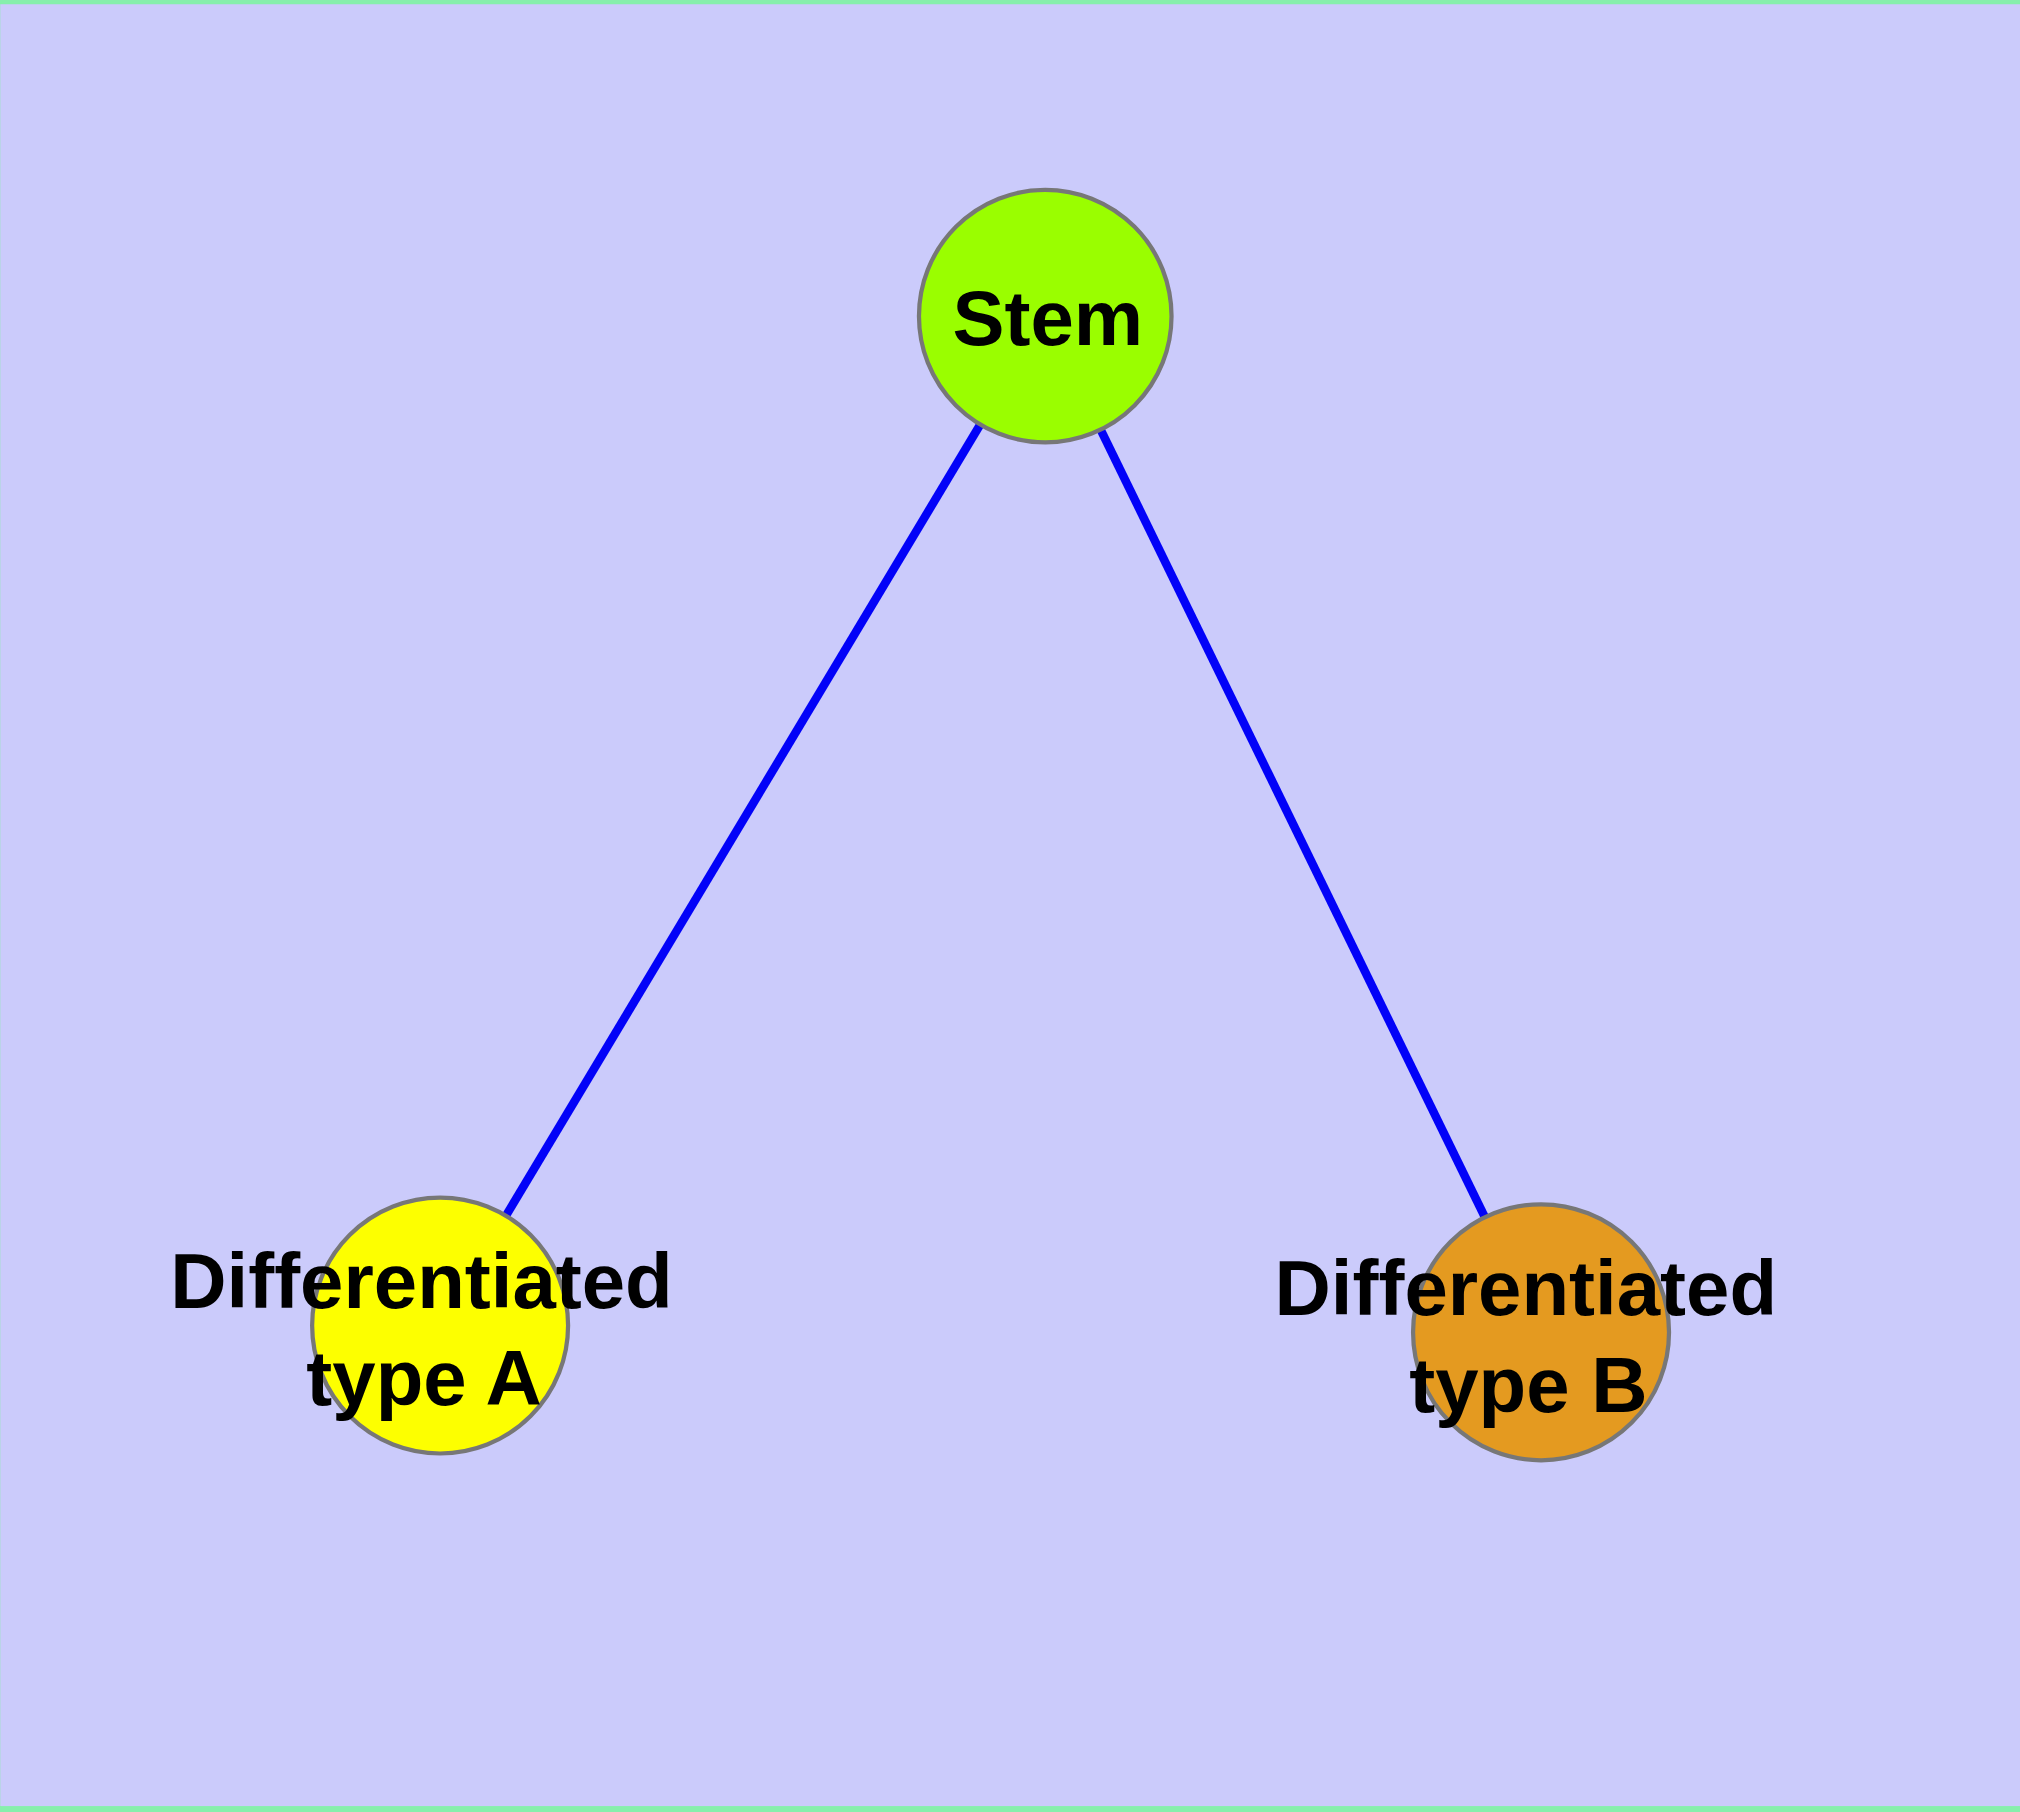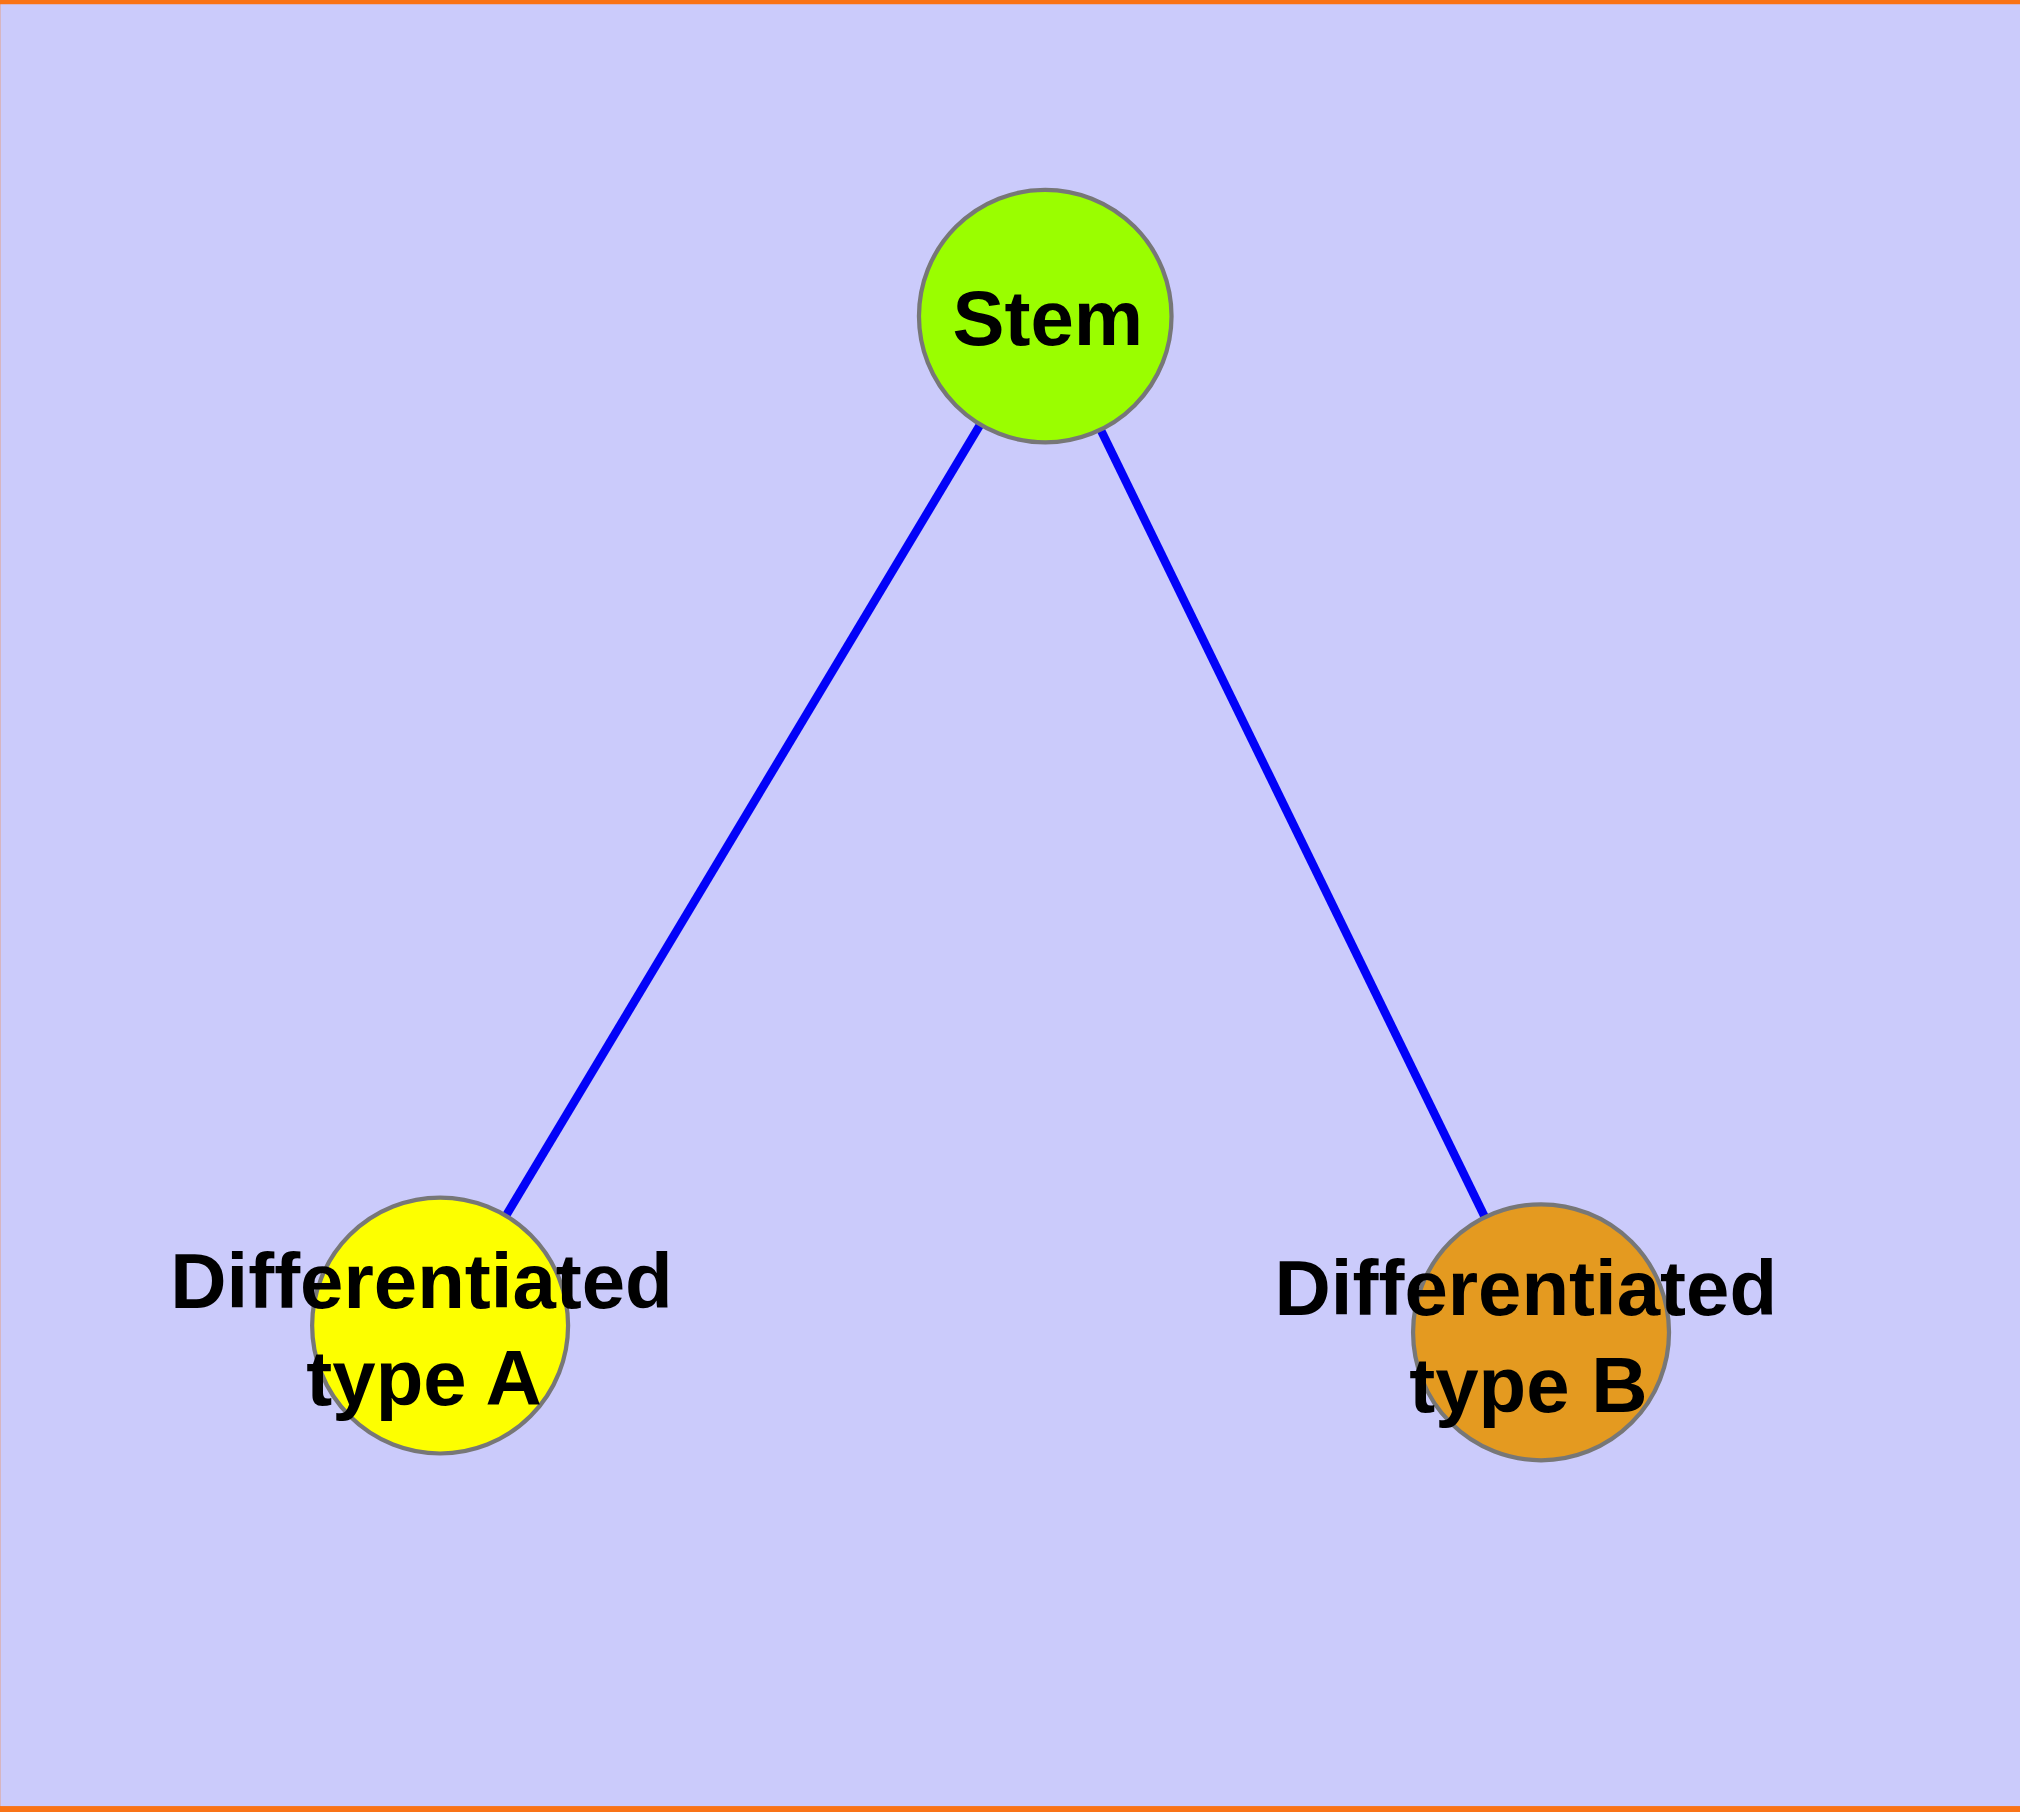--- a/index.html
+++ b/index.html
@@ -7,21 +7,21 @@
     padding: 0;
     background: #ffffff;
     width: 2021px;
     height: 1812px;
     overflow: hidden;
   }
   .canvas-wrap {
     position: relative;
     width: 2021px;
     height: 1812px;
-    background: #f97316;
+    background: #86efac;
   }
   svg.diagram {
     display: block;
     width: 2021px;
     height: 1812px;
   }
   .node-label {
     font-family: "Liberation Sans", "DejaVu Sans", sans-serif;
     font-weight: bold;
     font-size: 92px;

